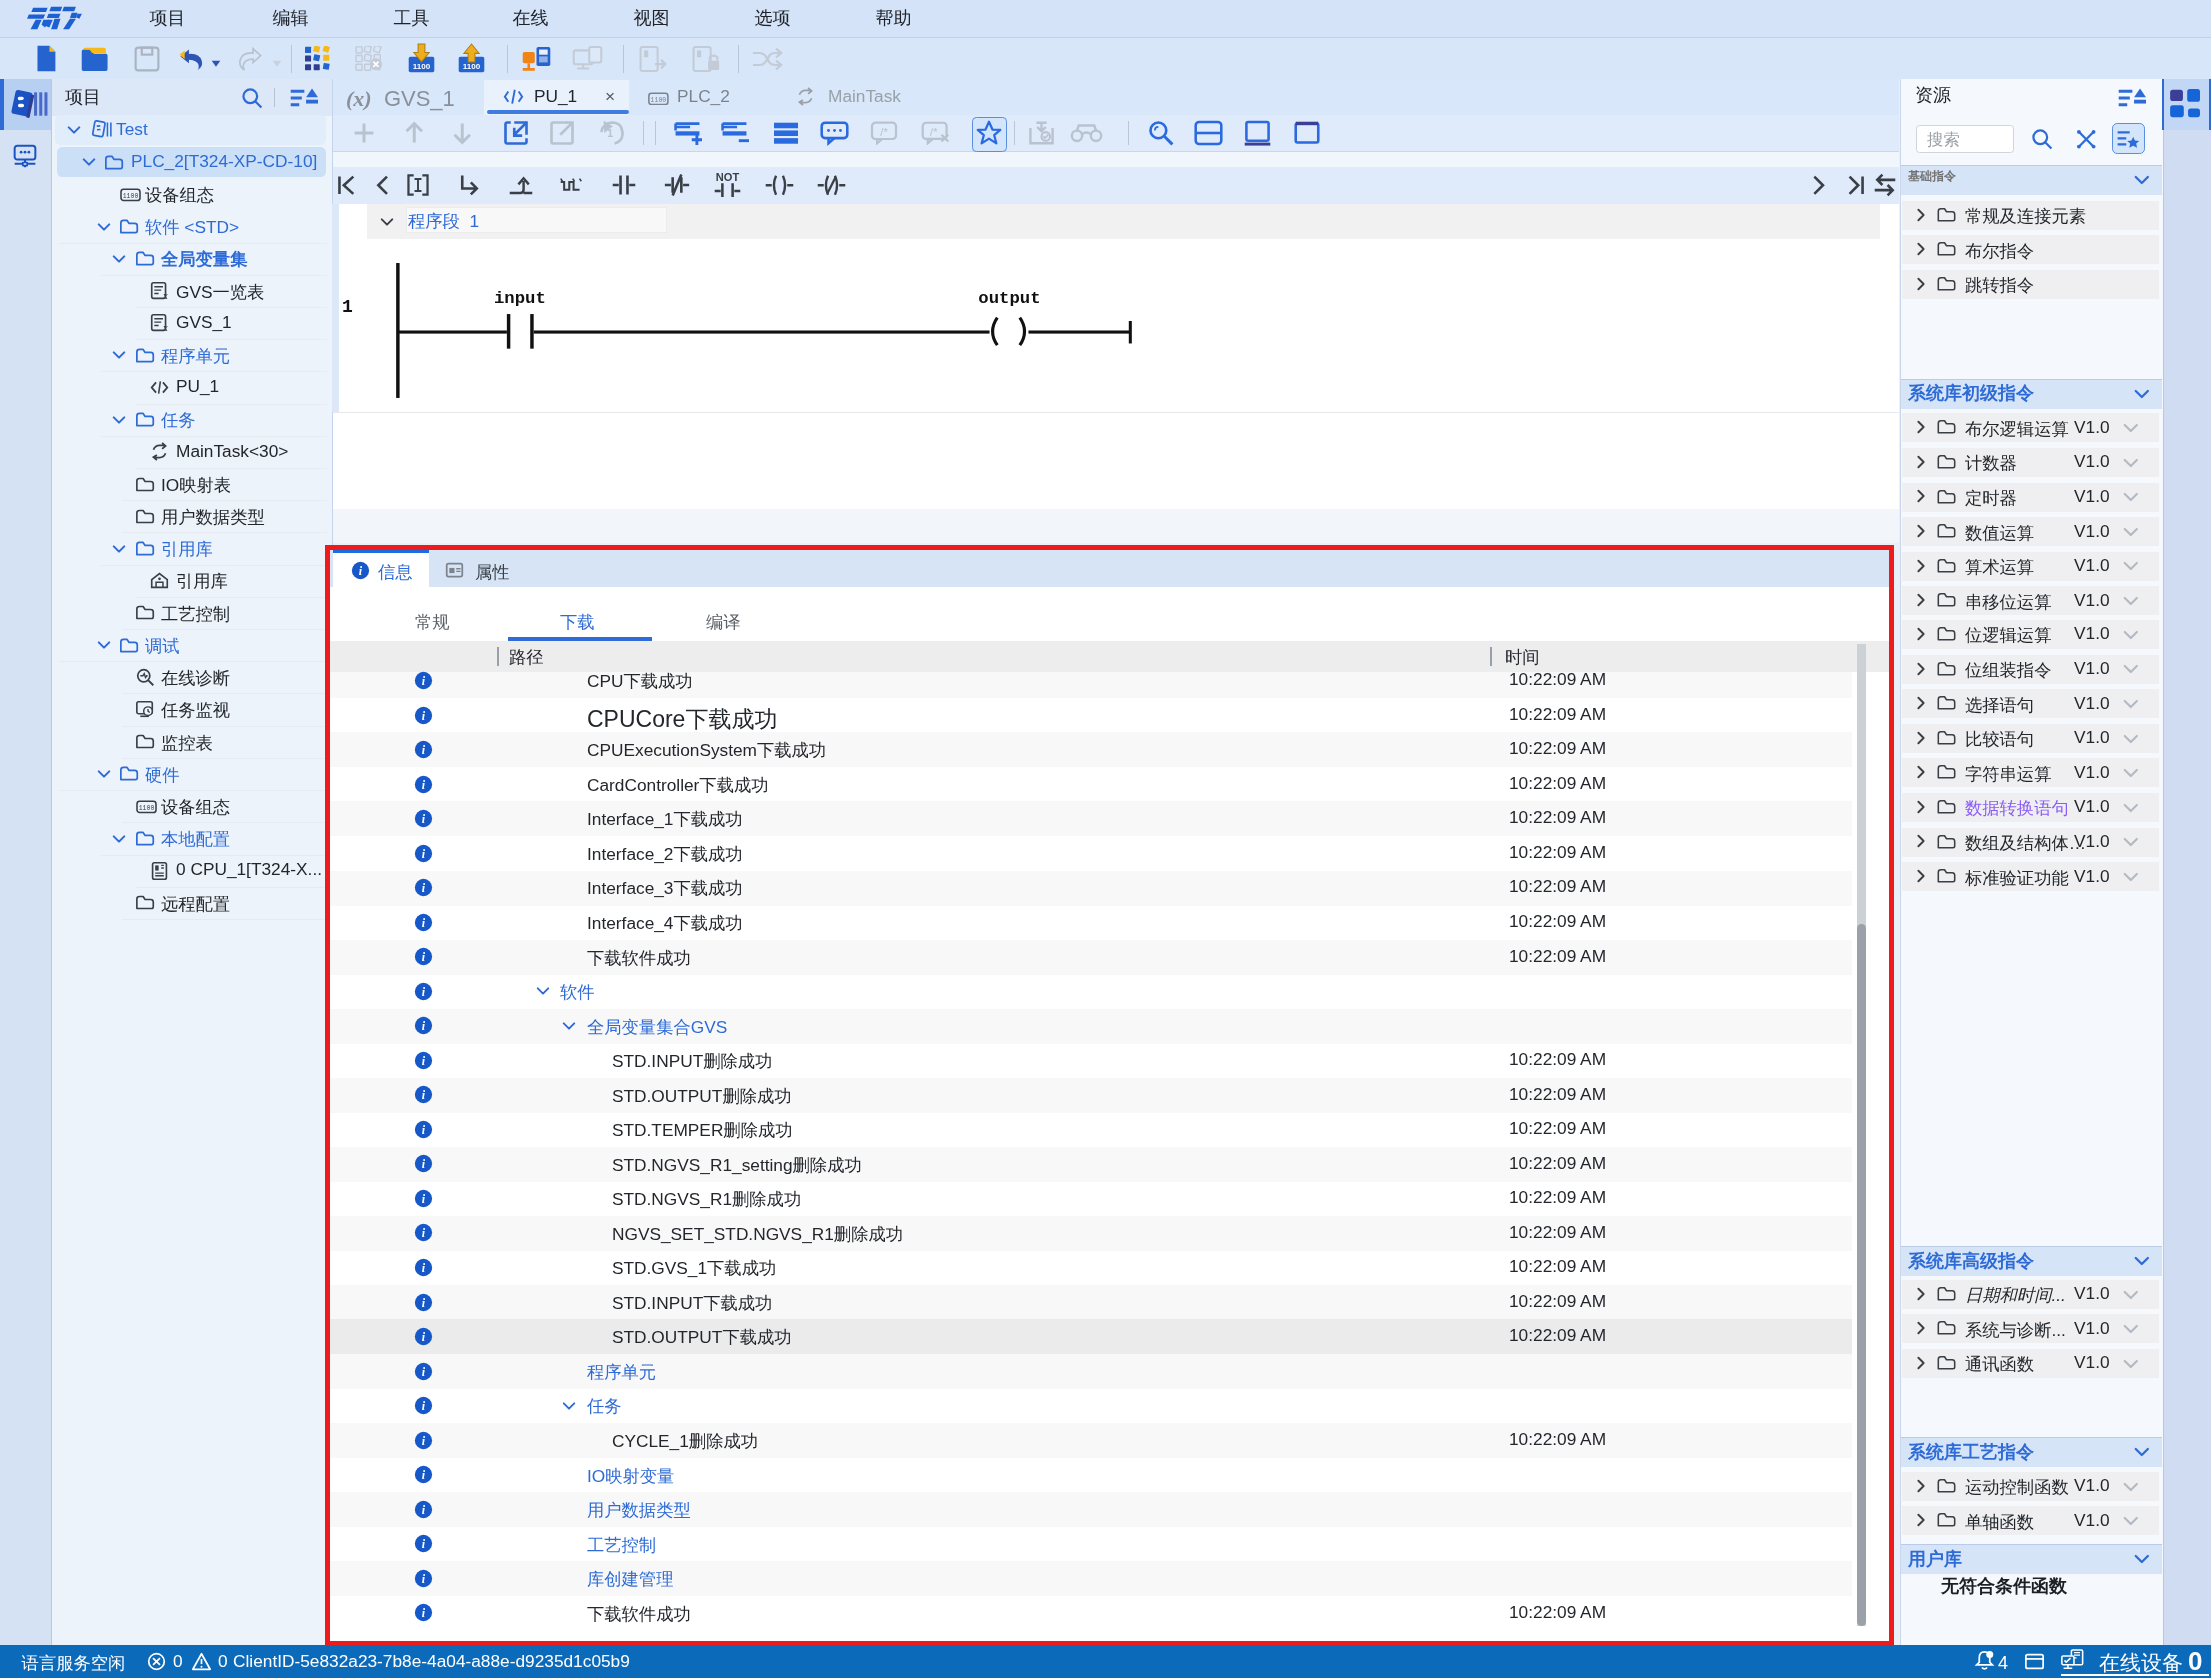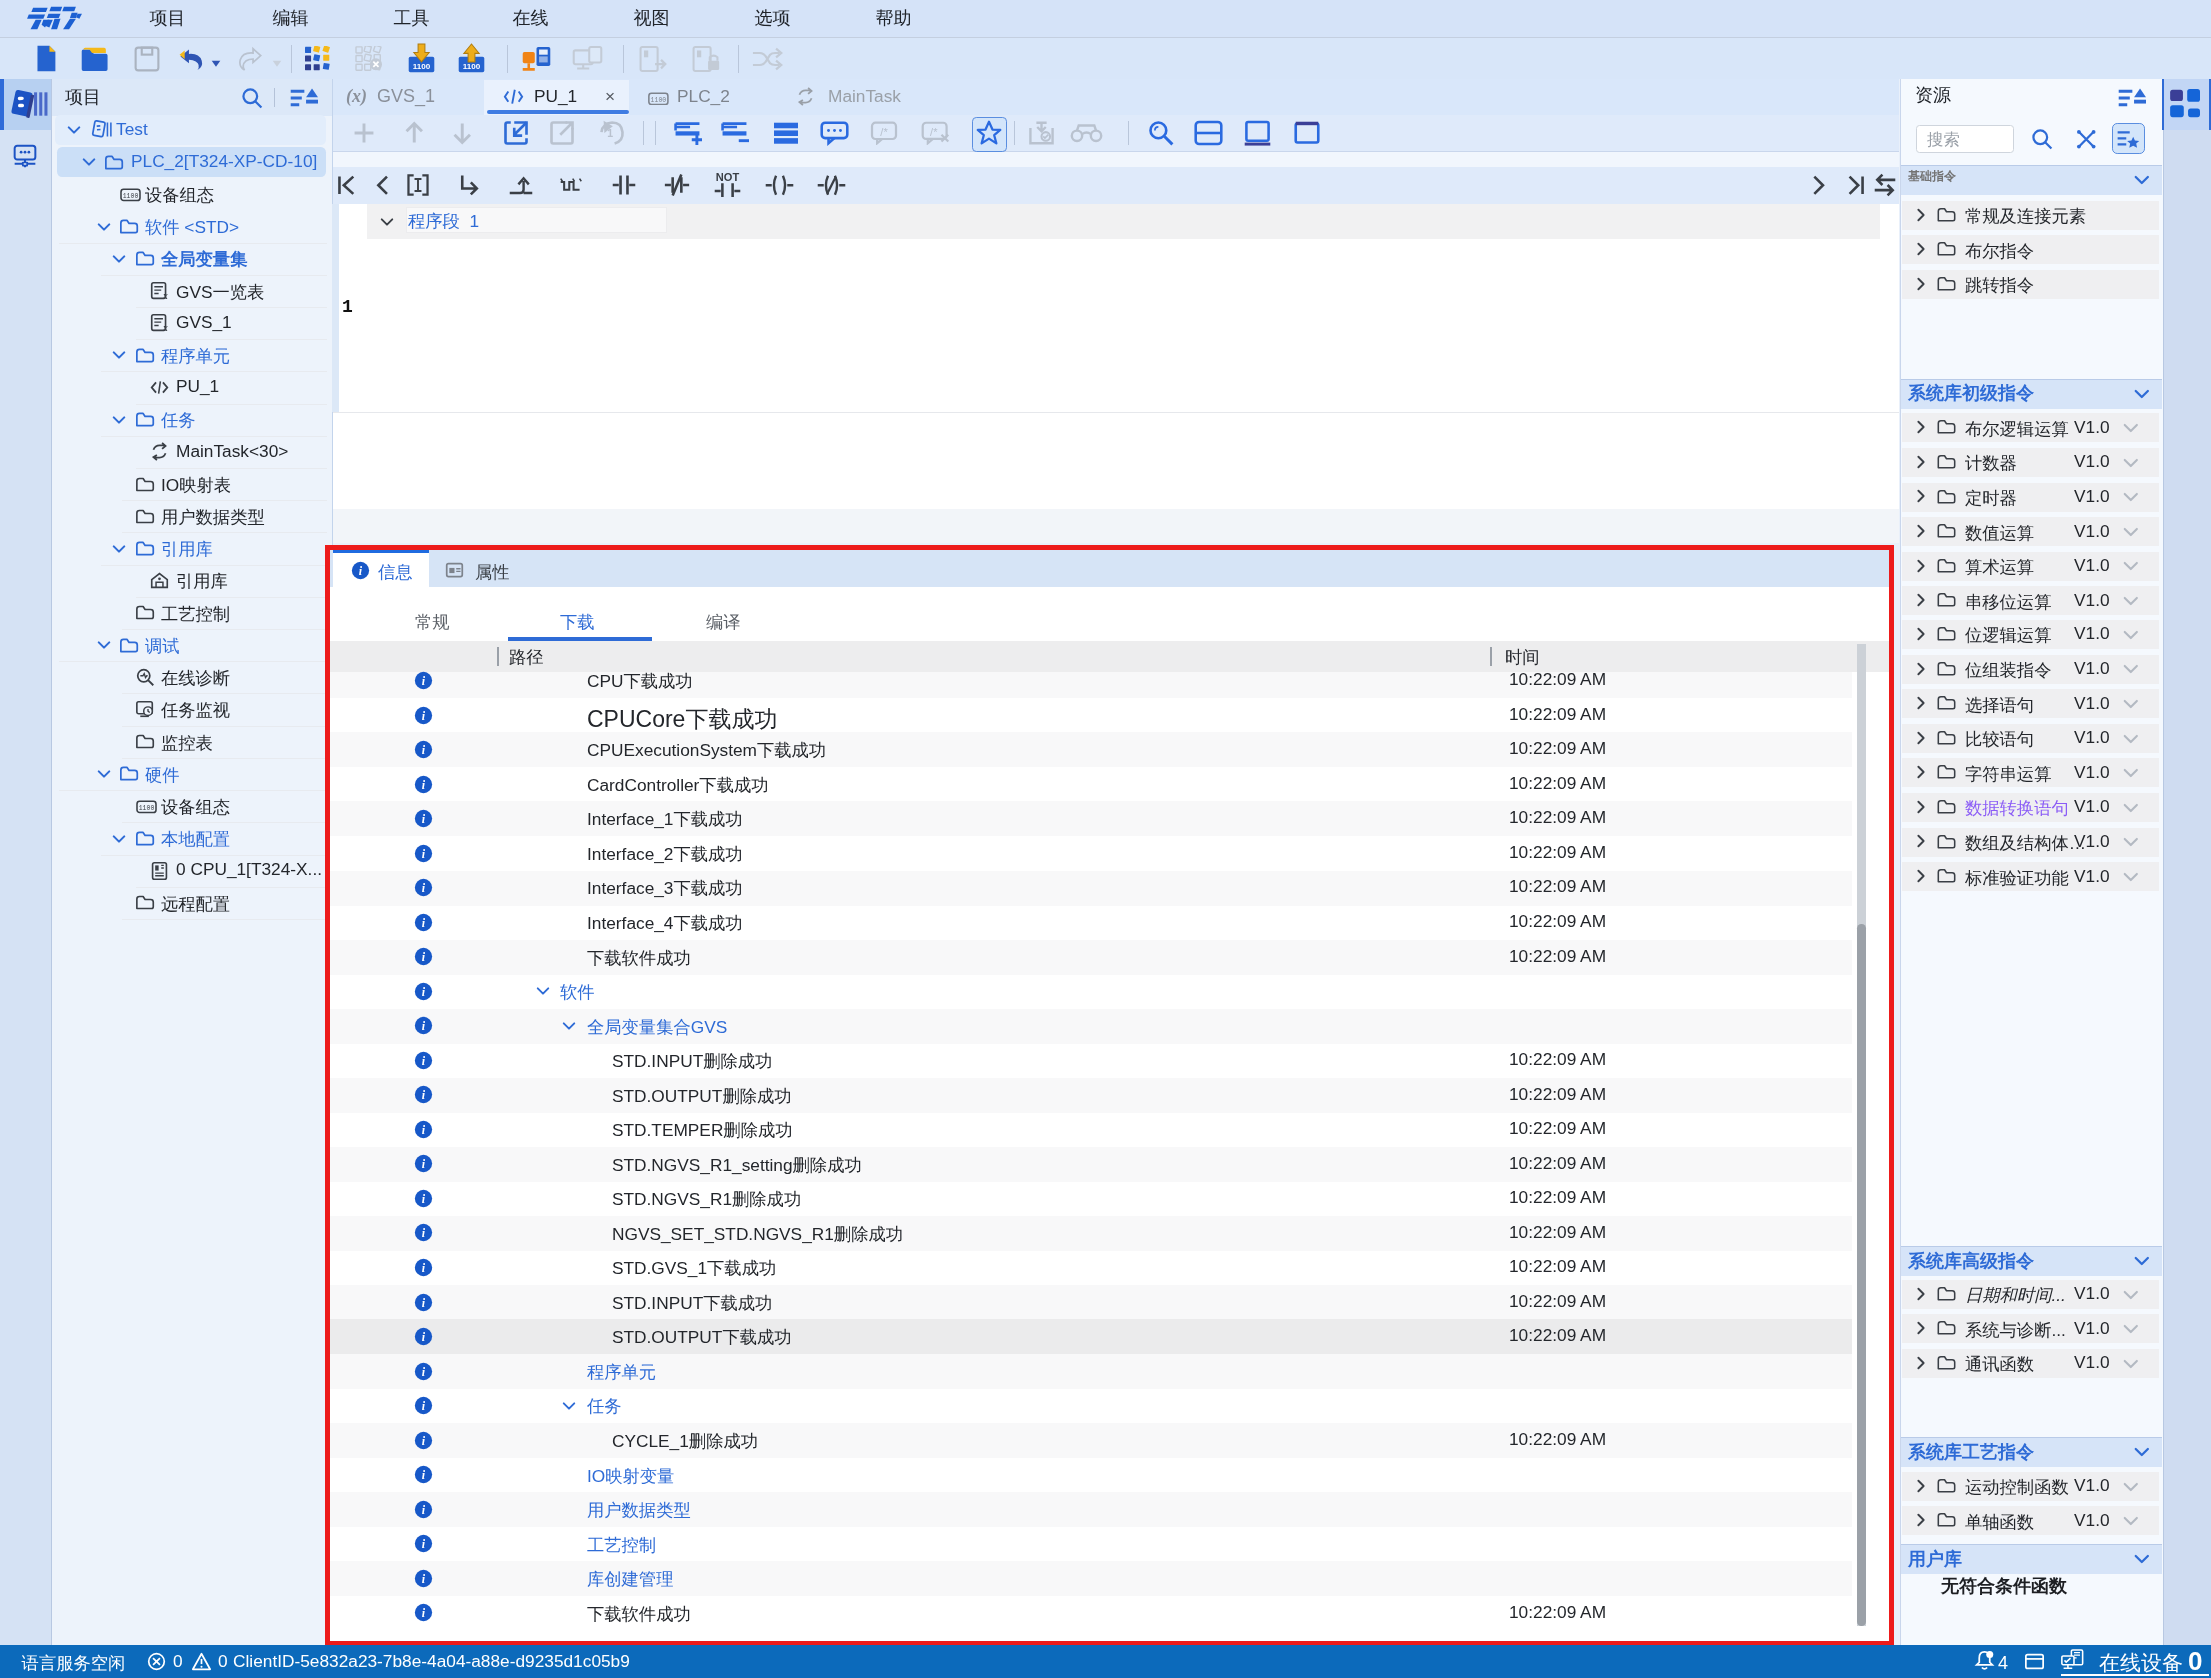--- a/index.html
+++ b/index.html
@@ -332,21 +332,21 @@
 <div class="row-line" style="left:136px;top:887px;width:191px;"></div>
 <div class="abs" style="left:136px;top:893px;"><svg width="19" height="19" viewBox="0 0 22 22" style="">
         <path d="M1 18 L1 7 Q1 4 4 4 L8.219999999999999 4 L10.5 7.5 L17 7.5 Q20 7.5 20 10.5 L20 16 Q20 18 18 18 Z" fill="none" stroke="#3a3f46" stroke-width="1.9" stroke-linejoin="round"></path>
       </svg></div>
 <div class="abs cn" style="left:161px;top:892px;font-size:17.3px;color:#23262b;">远程配置</div>
 <div class="row-line" style="left:122px;top:919px;width:205px;"></div>
 <div class="abs" style="left:332px;top:79px;width:0.9px;height:1566px;background:#c3d4ec;"></div>
 <div class="abs" style="left:333px;top:79px;width:1566px;height:36px;background:#d9e7fa;"></div>
 <div class="abs" style="left:484px;top:80px;width:145px;height:35px;background:#e9f1fd;"></div>
 <div class="abs" style="left:487px;top:110px;width:142px;height:4.3px;background:#3f7ce2;border-radius:2.6px;"></div>
-<div class="abs cn" style="left:346px;top:86px;font-size:18px;color:#8a909a;"><span style="font-family:'Liberation Serif';font-style:italic;font-weight:bold;">(x)</span>&nbsp; GVS_1</div>
+<div class="abs cn" style="left:346px;top:86px;font-size:22px;color:#8a909a;"><span style="font-family:'Liberation Serif';font-style:italic;font-weight:bold;">(x)</span>&nbsp; GVS_1</div>
 <div class="abs" style="left:503px;top:88px;"><svg width="21" height="17.3" viewBox="0 0 24 20" style="">
         <path d="M6 4 L2 10 L6 16 M18 4 L22 10 L18 16 M13.5 2 L10.5 18" fill="none" stroke="#2e6bd6" stroke-width="2.2"></path>
       </svg></div>
 <div class="abs cn" style="left:534px;top:86px;font-size:17.3px;color:#23262b;">PU_1</div>
 <div class="abs cn" style="left:605px;top:86px;font-size:17.3px;color:#555a61;">×</div>
 <div class="abs" style="left:648px;top:89px;"><svg width="22.5" height="15.6" viewBox="0 0 26 18" style="">
         <rect x="1" y="5" width="22" height="13" rx="3" fill="none" stroke="#7d838c" stroke-width="1.8"></rect>
         <text x="12" y="15" font-size="7.5" fill="#7d838c" text-anchor="middle" font-family="Liberation Mono">1100</text>
       </svg></div>
 <div class="abs cn" style="left:677px;top:86px;font-size:17.3px;color:#7d838c;">PLC_2</div>
@@ -500,20 +500,33 @@
         <path d="M3 20 L23 20 M18 14 L24 20 L18 26" fill="none" stroke="#3a3f46" stroke-width="3"></path>
       </svg></div>
 <div class="abs" style="left:333px;top:204px;width:1566px;height:339px;background:#ffffff;"></div>
 <div class="abs" style="left:332px;top:204px;width:7px;height:208px;background:#dce8f7;"></div>
 <div class="abs" style="left:367px;top:204px;width:1513px;height:35px;background:#f1f1f2;"></div>
 <div class="abs" style="left:406px;top:207px;width:259px;height:24px;background:#f8f8f9;border:0.9px solid #ececee;"></div>
 <div class="abs" style="left:380px;top:215px;"><svg width="14" height="14" viewBox="0 0 16 16" style="">
         <path d="M2 5.0 L8 11.0 L14 5.0" fill="none" stroke="#3a3f46" stroke-width="2.2" stroke-linecap="round" stroke-linejoin="round"></path>
       </svg></div>
 <div class="abs cn" style="left:408px;top:209px;font-size:17.3px;color:#2e6bd6;">程序段&nbsp;&nbsp;1</div>
+<div class="abs" style="left:333px;top:204px;"><svg width="865" height="208" viewBox="0 0 1000 240" style="">
+<rect x="73" y="68" width="4" height="156" fill="#111"></rect>
+<rect x="75" y="146" width="126" height="3.6" fill="#111"></rect>
+<rect x="232" y="146" width="527" height="3.6" fill="#111"></rect>
+<rect x="201" y="127" width="4" height="40" fill="#111"></rect>
+<rect x="228" y="127" width="4" height="40" fill="#111"></rect>
+<path d="M768 131 Q757 147 768 163" fill="none" stroke="#111" stroke-width="3.6"></path>
+<path d="M794 131 Q805 147 794 163" fill="none" stroke="#111" stroke-width="3.6"></path>
+<rect x="804" y="146" width="118" height="3.6" fill="#111"></rect>
+<rect x="920" y="135" width="3.5" height="26" fill="#111"></rect>
+<text x="216" y="114" font-size="20" font-weight="bold" font-family="Liberation Mono" fill="#111" text-anchor="middle">input</text>
+<text x="782" y="114" font-size="20" font-weight="bold" font-family="Liberation Mono" fill="#111" text-anchor="middle">output</text>
+</svg></div>
 <div class="abs cn" style="left:342px;top:297px;font-size:18px;font-weight:bold;font-family:'Liberation Mono';color:#111;">1</div>
 <div class="abs" style="left:333px;top:412px;width:1566px;height:0.9px;background:#e6e8ec;"></div>
 <div class="abs" style="left:333px;top:509px;width:1566px;height:34px;background:#f2f5f9;"></div>
 <div class="abs" style="left:330px;top:550px;width:1562px;height:1092px;background:#ffffff;"></div>
 <div class="abs" style="left:330px;top:550px;width:1562px;height:37px;background:#d6e4f6;"></div>
 <div class="abs" style="left:333px;top:550px;width:96px;height:37px;background:#ffffff;border-top:3px solid #1f6be0;"></div>
 <div class="abs" style="left:351px;top:561px;"><svg width="19" height="19" viewBox="0 0 22 22" style="">
         <circle cx="11" cy="11" r="10" fill="#1758c8"></circle>
         <text x="11" y="16.5" font-size="14" font-weight="bold" font-family="Liberation Serif" font-style="italic" fill="#fff" text-anchor="middle">i</text>
       </svg></div>

